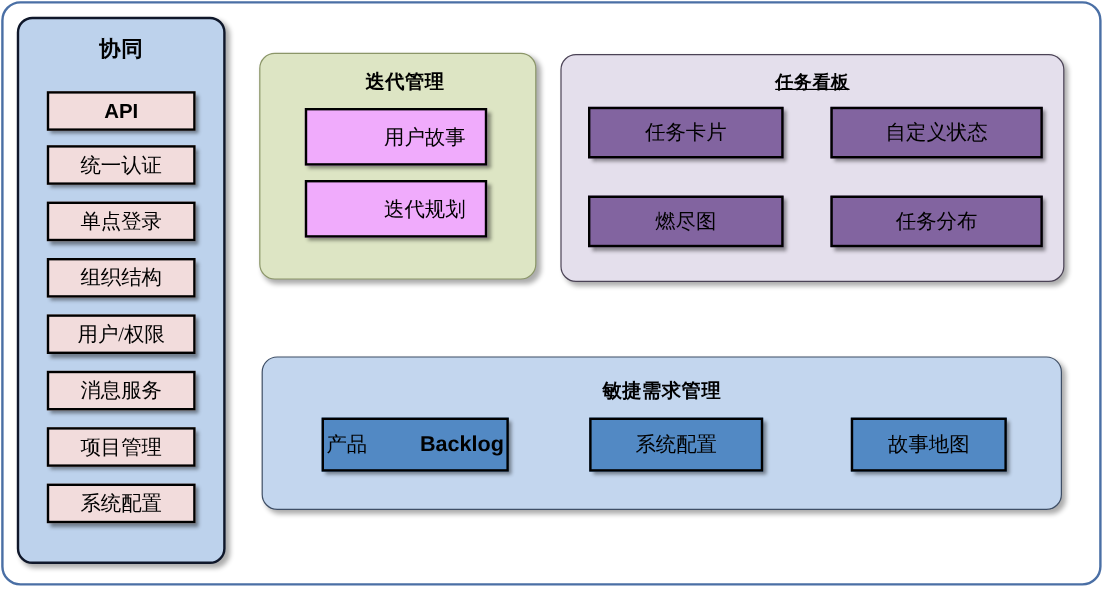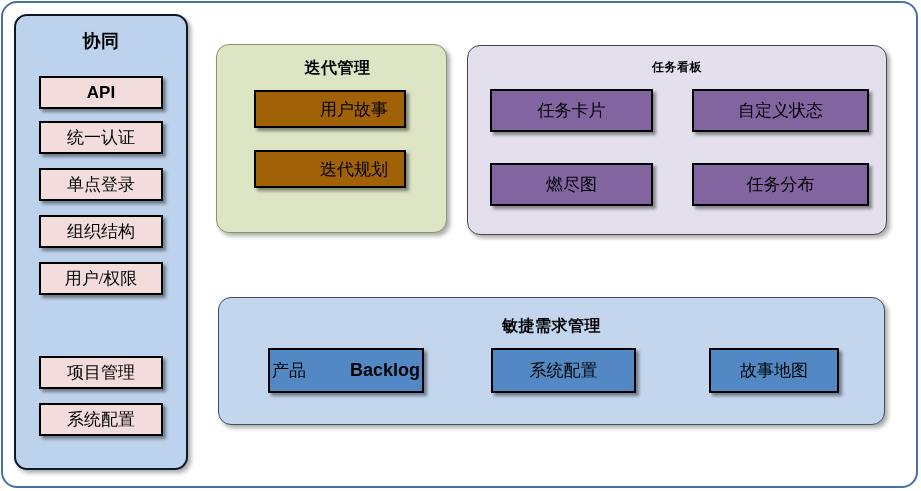--- a/index.html
+++ b/index.html
@@ -84,21 +84,22 @@
   .panel-board {
     left: 467px;
     top: 45px;
     width: 420px;
     height: 190px;
     background: #e4dfec;
     border: 1.5px solid #4b4356;
   }
   .panel-board .panel-title {
     top: 13px;
-    font-size: 12px;
+    font-size: 15px;
+    text-decoration: underline;
   }
 
   
   .panel-agile {
     left: 218px;
     top: 297px;
     width: 667px;
     height: 128px;
     background: #c3d6ee;
     border: 1.5px solid #3f4f66;
@@ -129,24 +130,24 @@
     width: 124px;
     height: 33px;
   }
   .box-pink.api {
     font-family: "Liberation Sans", "DejaVu Sans", sans-serif;
     font-weight: bold;
     font-size: 17px;
   }
 
   .box-green {
-    background: #a16207;
+    background: #f0abfc;
     left: 37px;
     width: 152px;
-    height: 38px;
+    height: 48px;
     font-size: 17px;
     padding-left: 48px;
   }
 
   .box-purple {
     background: #8264a0;
     height: 43px;
     font-size: 17px;
     font-family: Liberation Mono, monospace;
   }
@@ -179,20 +180,21 @@
   <div class="outer-frame"></div>
 
   <div class="panel panel-collab">
     <div class="panel-title">协同</div>
 
     <div class="box box-pink api" style="top:60px;">API</div>
     <div class="box box-pink" style="top:105px;">统一认证</div>
     <div class="box box-pink" style="top:152px;">单点登录</div>
     <div class="box box-pink" style="top:199px;">组织结构</div>
     <div class="box box-pink" style="top:246px;">用户/权限</div>
+    <div class="box box-pink" style="top:293px;">消息服务</div>
     <div class="box box-pink" style="top:340px;">项目管理</div>
     <div class="box box-pink" style="top:387px;">系统配置</div>
   </div>
 
   <div class="panel panel-iter">
     <div class="panel-title">迭代管理</div>
 
     <div class="box box-green" style="top:45px;">用户故事</div>
     <div class="box box-green" style="top:105px;">迭代规划</div>
   </div>

